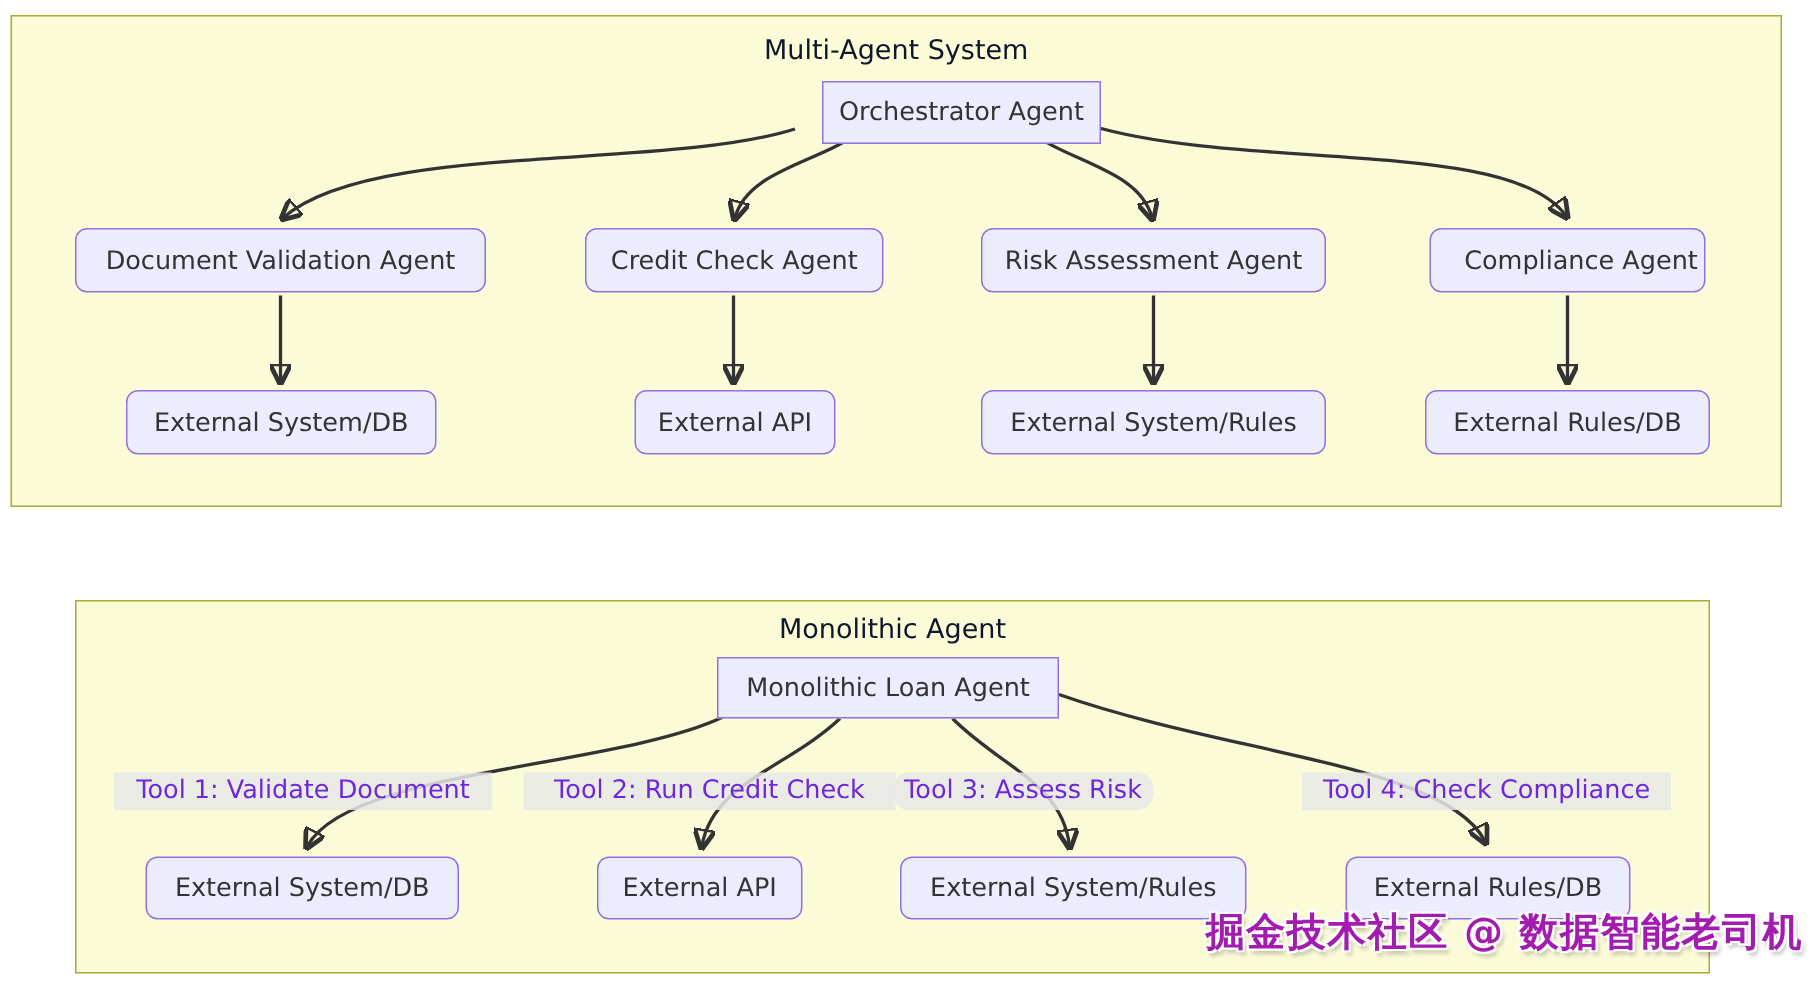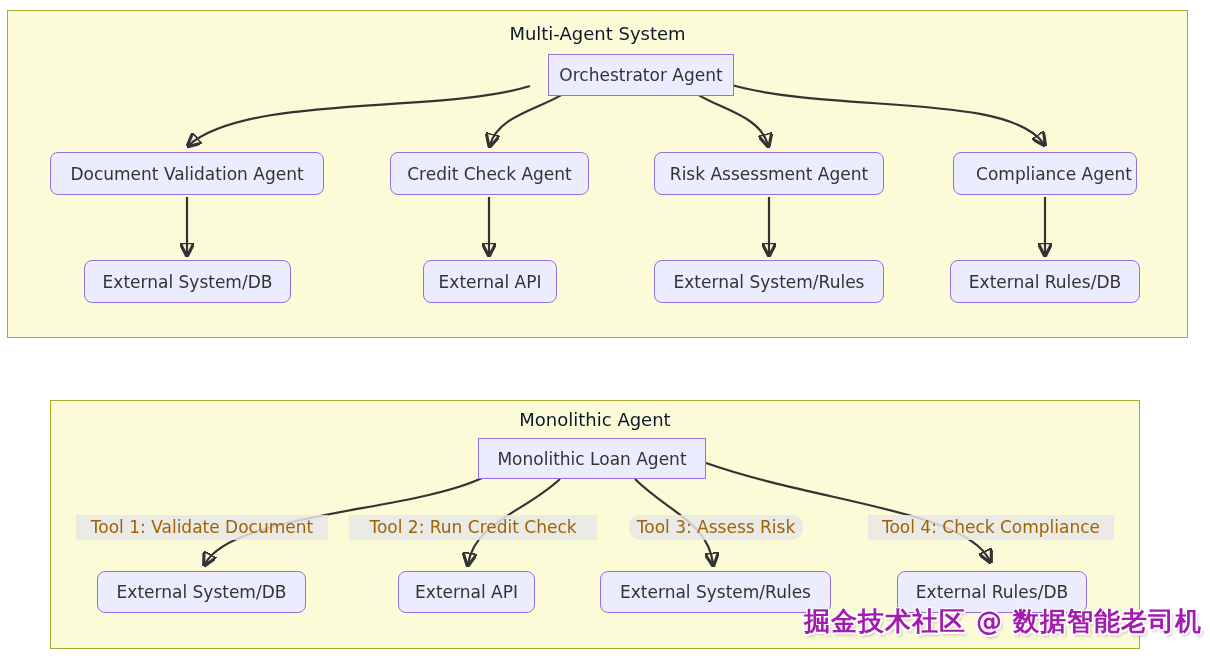--- a/index.html
+++ b/index.html
@@ -42,25 +42,25 @@
   #n-e3{left:950px;width:190px;}
   #n-mono{left:478px;top:438px;width:228px;height:41px;}
   .bext-row{top:571px;height:42px;}
   #n-b0{left:97px;width:209px;}
   #n-b1{left:398px;width:137px;}
   #n-b2{left:600px;width:231px;}
   #n-b3{left:897px;width:190px;}
   .edge-label{
     position:absolute;top:515px;height:25px;line-height:25px;z-index:2;
     background:rgba(232,232,232,0.85);text-align:center;
-    font-size:17px;color:#a16207;white-space:nowrap;
+    font-size:17px;color:#6d28d9;white-space:nowrap;
   }
   #t0{left:76px;width:252px;}
   #t1{left:349px;width:248px;}
-  #t2{left:629px;width:174px;border-radius:11px;}
+  #t2{left:595px;width:174px;border-radius:11px;}
   #t3{left:868px;width:246px;}
   .watermark{
     position:absolute;top:604px;right:8px;z-index:5;
     font-size:26px;font-weight:700;letter-spacing:1px;color:#a21caf;
     text-shadow:-1.5px -1.5px 0 #fff,1.5px -1.5px 0 #fff,
                 -1.5px 1.5px 0 #fff,1.5px 1.5px 0 #fff,
                  2px 3px 3px rgba(0,0,0,0.25);
     white-space:nowrap;
   }
 </style>

